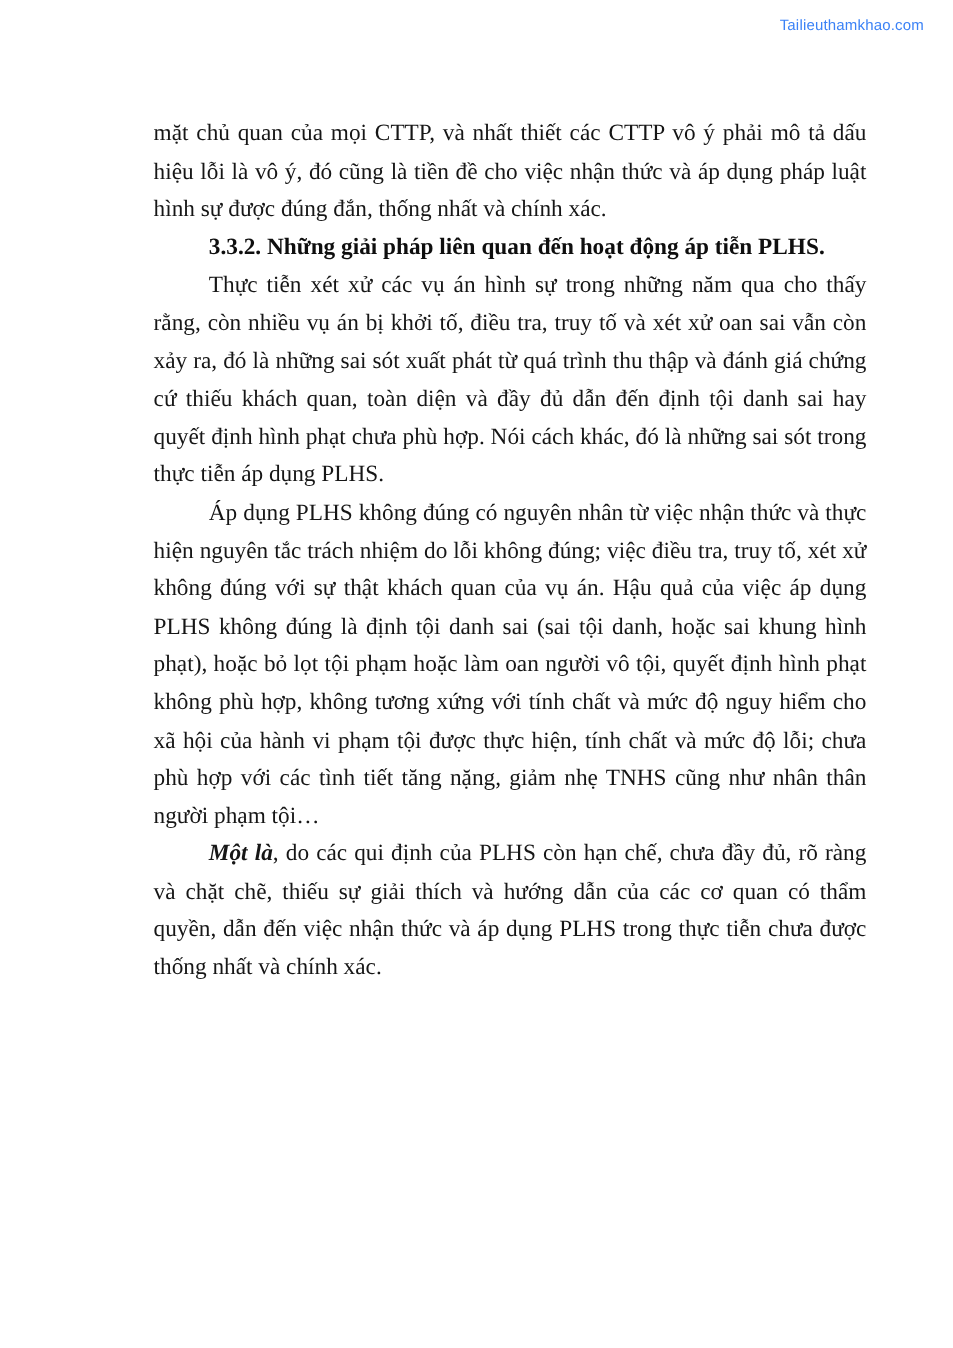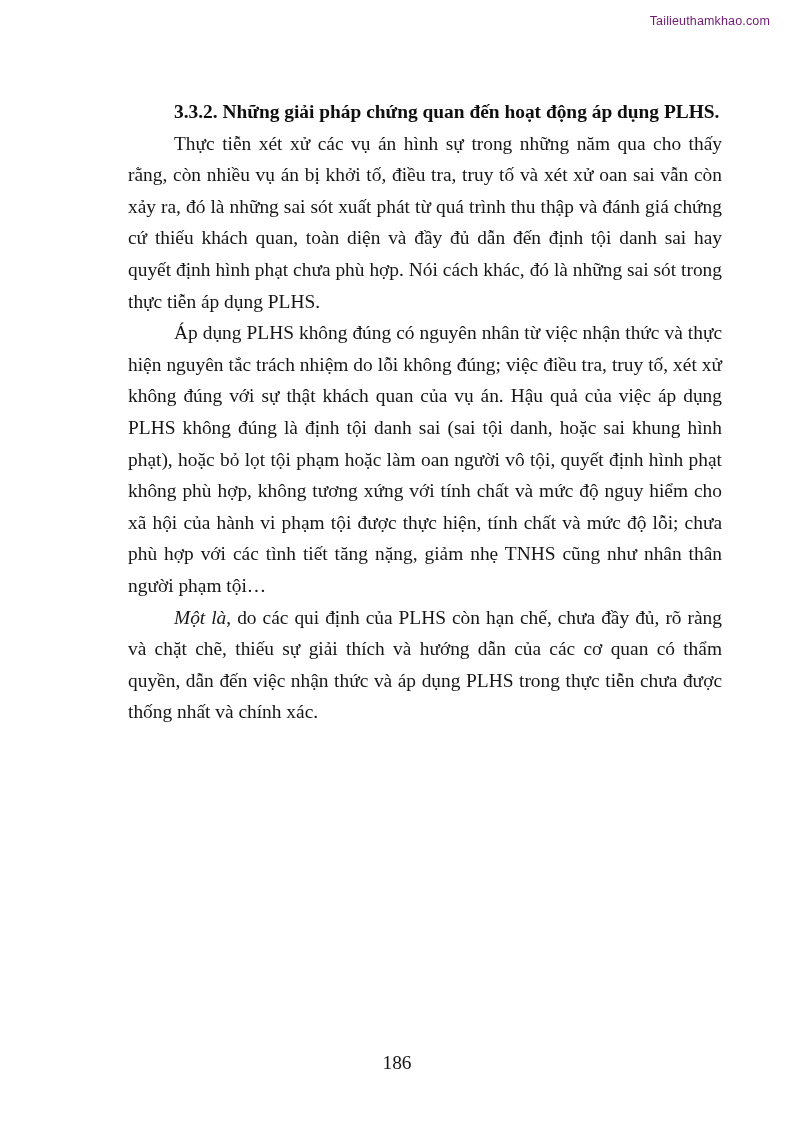--- a/index.html
+++ b/index.html
@@ -19,21 +19,21 @@
   }
 
   
   .watermark {
     position: absolute;
     top: 14px;
     right: 24px;
     font-family: "Liberation Sans", sans-serif;
     font-size: 12.5px;
     letter-spacing: 0.15px;
-    color: #701a75;
+    color: #3b82f6;
     white-space: nowrap;
     user-select: none;
   }
 
   
   .body-area {
     position: absolute;
     left: 128px;
     top: 96px;
     width: 594px;
@@ -61,20 +61,21 @@
     font-size: 19.4px;
     line-height: 31.6px;
     font-weight: bold;
     color: #0e0e0e;
     text-indent: 46px;
     text-align: left;
   }
 
   .ital {
     font-style: italic;
+    font-weight: bold;
   }
 
   
   .page-number {
     position: absolute;
     left: 0;
     right: 0;
     top: 1052px;
     text-align: center;
     font-family: "Liberation Serif", "DejaVu Serif", serif;
@@ -84,28 +85,28 @@
 </style>
 </head>
 <body>
 
 <div class="page">
 
   <div class="watermark">Tailieuthamkhao.com</div>
 
   <div class="body-area">
 
+    <p class="para noindent">mặt chủ quan của mọi CTTP, và nhất thiết các CTTP vô ý phải mô tả dấu hiệu lỗi là vô ý, đó cũng là tiền đề cho việc nhận thức và áp dụng pháp luật hình sự được đúng đắn, thống nhất và chính xác.</p>
 
 
-    <p class="heading">3.3.2. Những giải pháp chứng quan đến hoạt động áp dụng PLHS.</p>
+    <p class="heading">3.3.2. Những giải pháp liên quan đến hoạt động áp tiễn PLHS.</p>
 
     <p class="para">Thực tiễn xét xử các vụ án hình sự trong những năm qua cho thấy rằng, còn nhiều vụ án bị khởi tố, điều tra, truy tố và xét xử oan sai vẫn còn xảy ra, đó là những sai sót xuất phát từ quá trình thu thập và đánh giá chứng cứ thiếu khách quan, toàn diện và đầy đủ dẫn đến định tội danh sai hay quyết định hình phạt chưa phù hợp. Nói cách khác, đó là những sai sót trong thực tiễn áp dụng PLHS.</p>
 
     <p class="para">Áp dụng PLHS không đúng có nguyên nhân từ việc nhận thức và thực hiện nguyên tắc trách nhiệm do lỗi không đúng; việc điều tra, truy tố, xét xử không đúng với sự thật khách quan của vụ án. Hậu quả của việc áp dụng PLHS không đúng là định tội danh sai (sai tội danh, hoặc sai khung hình phạt), hoặc bỏ lọt tội phạm hoặc làm oan người vô tội, quyết định hình phạt không phù hợp, không tương xứng với tính chất và mức độ nguy hiểm cho xã hội của hành vi phạm tội được thực hiện, tính chất và mức độ lỗi; chưa phù hợp với các tình tiết tăng nặng, giảm nhẹ TNHS cũng như nhân thân người phạm tội…</p>
 
 
     <p class="para"><span class="ital">Một là</span><span>, do các qui định của PLHS còn hạn chế, chưa đầy đủ, rõ ràng và chặt chẽ, thiếu sự giải thích và hướng dẫn của các cơ quan có thẩm quyền, dẫn đến việc nhận thức và áp dụng PLHS trong thực tiễn chưa được thống nhất và chính xác.</span></p>
 
   </div>
 
-  <div class="page-number">186</div>
 
 </div>
 
 </body></html>

